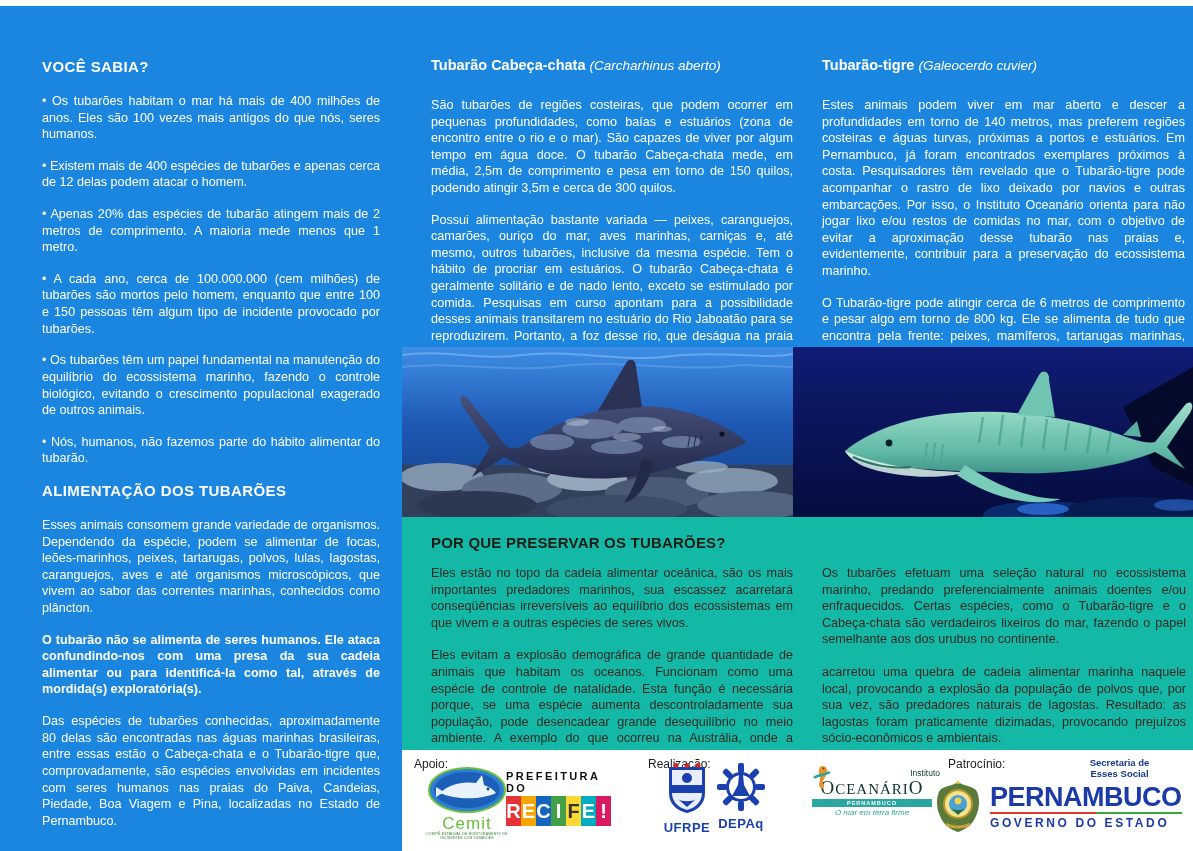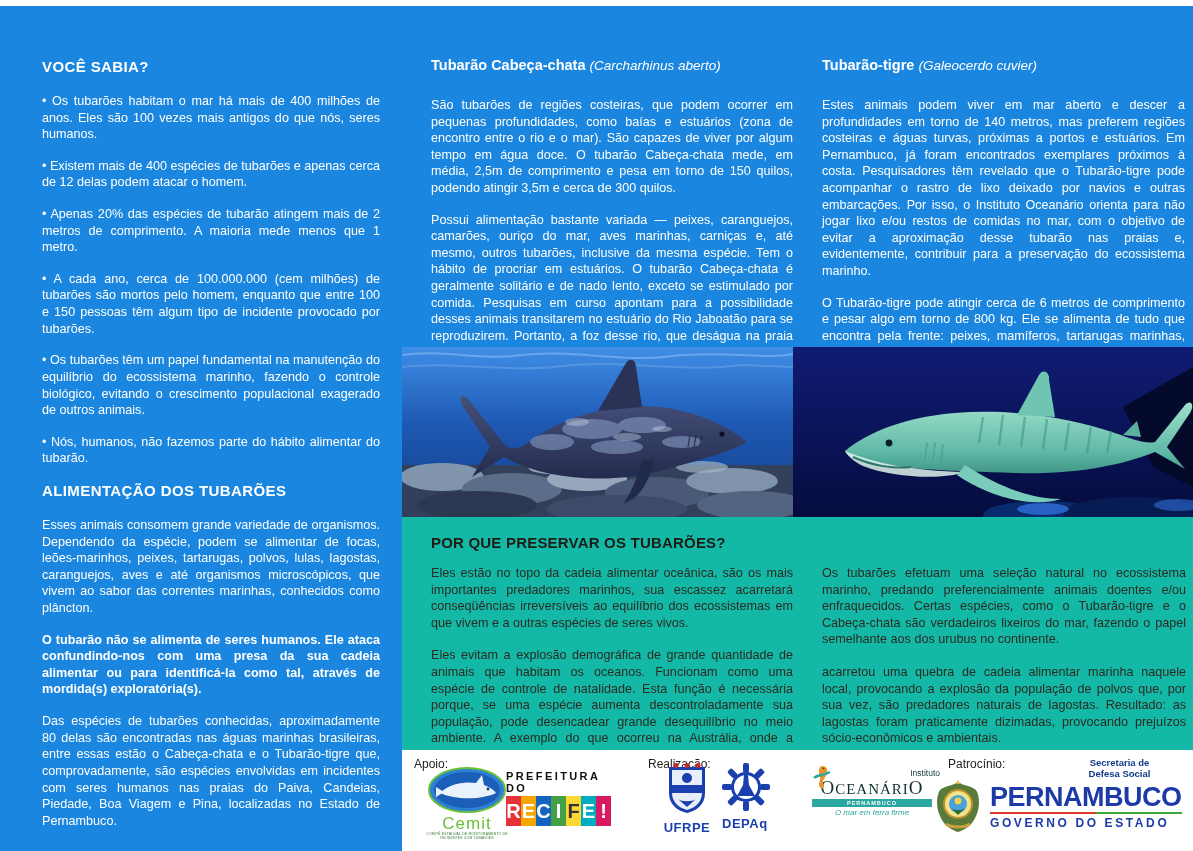--- a/index.html
+++ b/index.html
@@ -63,21 +63,21 @@
   
   .recife{position:absolute;left:104px;top:20px;width:112px;}
   .recife-top{font-size:11px;font-weight:bold;letter-spacing:2.4px;color:#111;margin-bottom:2px;}
   .recife-word{display:flex;}
   .recife-word span{
     display:inline-block;width:15px;height:30px;line-height:30px;text-align:center;
     color:#fff;font-weight:bold;font-size:20px;font-family:"Liberation Sans",sans-serif;
   }
   
   .ufrpe{position:absolute;left:254px;top:13px;width:62px;text-align:center;}
-  .depaq{position:absolute;left:320px;top:13px;width:62px;text-align:left;}
+  .depaq{position:absolute;left:308px;top:13px;width:62px;text-align:center;}
   .unilabel{font-size:13px;font-weight:bold;color:#1a3fae;margin-top:1px;letter-spacing:.5px;}
   
   .ocean{position:absolute;left:402px;top:18px;width:136px;text-align:center;}
   .ocean-inst{font-size:8.5px;color:#123a3a;text-align:right;margin-left:26px;}
   .ocean-main{font-family:"Liberation Serif",serif;font-size:15px;color:#10302e;letter-spacing:1px;line-height:1.05;}
   .ocean-main .bigO{font-size:19px;}
   .ocean-bar{background:#2aa7a0;color:#fff;font-size:5.5px;font-weight:bold;letter-spacing:1px;padding:1px 0;margin:1px 8px;}
   .ocean-tag{font-size:8px;font-style:italic;color:#2aa7a0;margin-top:1px;}
   .ocean-head{position:relative;}
   .seahorse{position:absolute;left:8px;top:-4px;}
@@ -330,21 +330,21 @@
       </svg>
       <div class="ocean-inst">Instituto</div>
     </div>
     <div class="ocean-main"><span class="bigO">O</span><span>CEANÁRI</span><span class="bigO">O</span></div>
     <div class="ocean-bar">PERNAMBUCO</div>
     <div class="ocean-tag">O mar em terra firme</div>
   </div>
 
   <div class="secretaria">
     <div>Secretaria de</div>
-    <div>Defesa Social</div>
+    <div>Esses Social</div>
   </div>
   <div class="pe-group">
     <svg width="52" height="54" viewBox="0 0 52 54">
       <path d="M26,2 C32,6 40,6 44,10 C48,16 48,28 44,36 C40,46 32,50 26,52 C20,50 12,46 8,36 C4,28 4,16 8,10 C12,6 20,6 26,2 Z" fill="#5a7a3a"></path>
       <circle cx="26" cy="24" r="14" fill="#f2e28a" stroke="#b8922c" stroke-width="2"></circle>
       <circle cx="26" cy="24" r="9" fill="#4aa0d8"></circle>
       <circle cx="26" cy="21" r="3.4" fill="#f2d24a"></circle>
       <path d="M19,28 C23,31 29,31 33,28 L26,35 Z" fill="#2a6a34"></path>
       <path d="M14,44 C20,48 32,48 38,44" stroke="#c8a23a" stroke-width="3" fill="none"></path>
       <path d="M26,0 L28,4 L24,4 Z" fill="#e0b832"></path>

